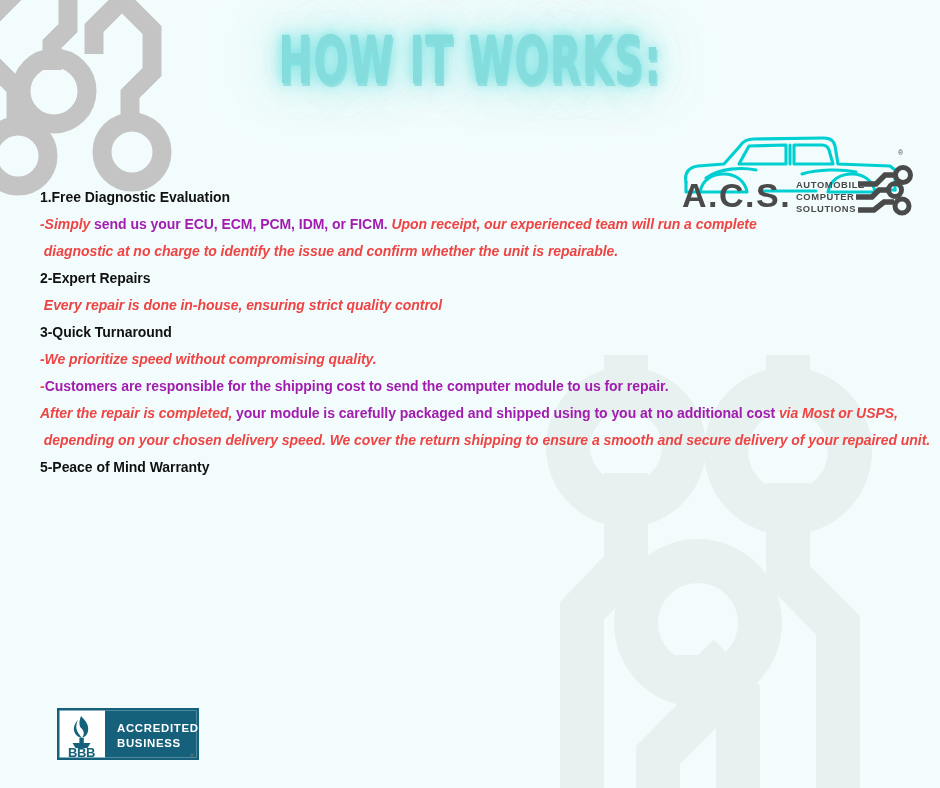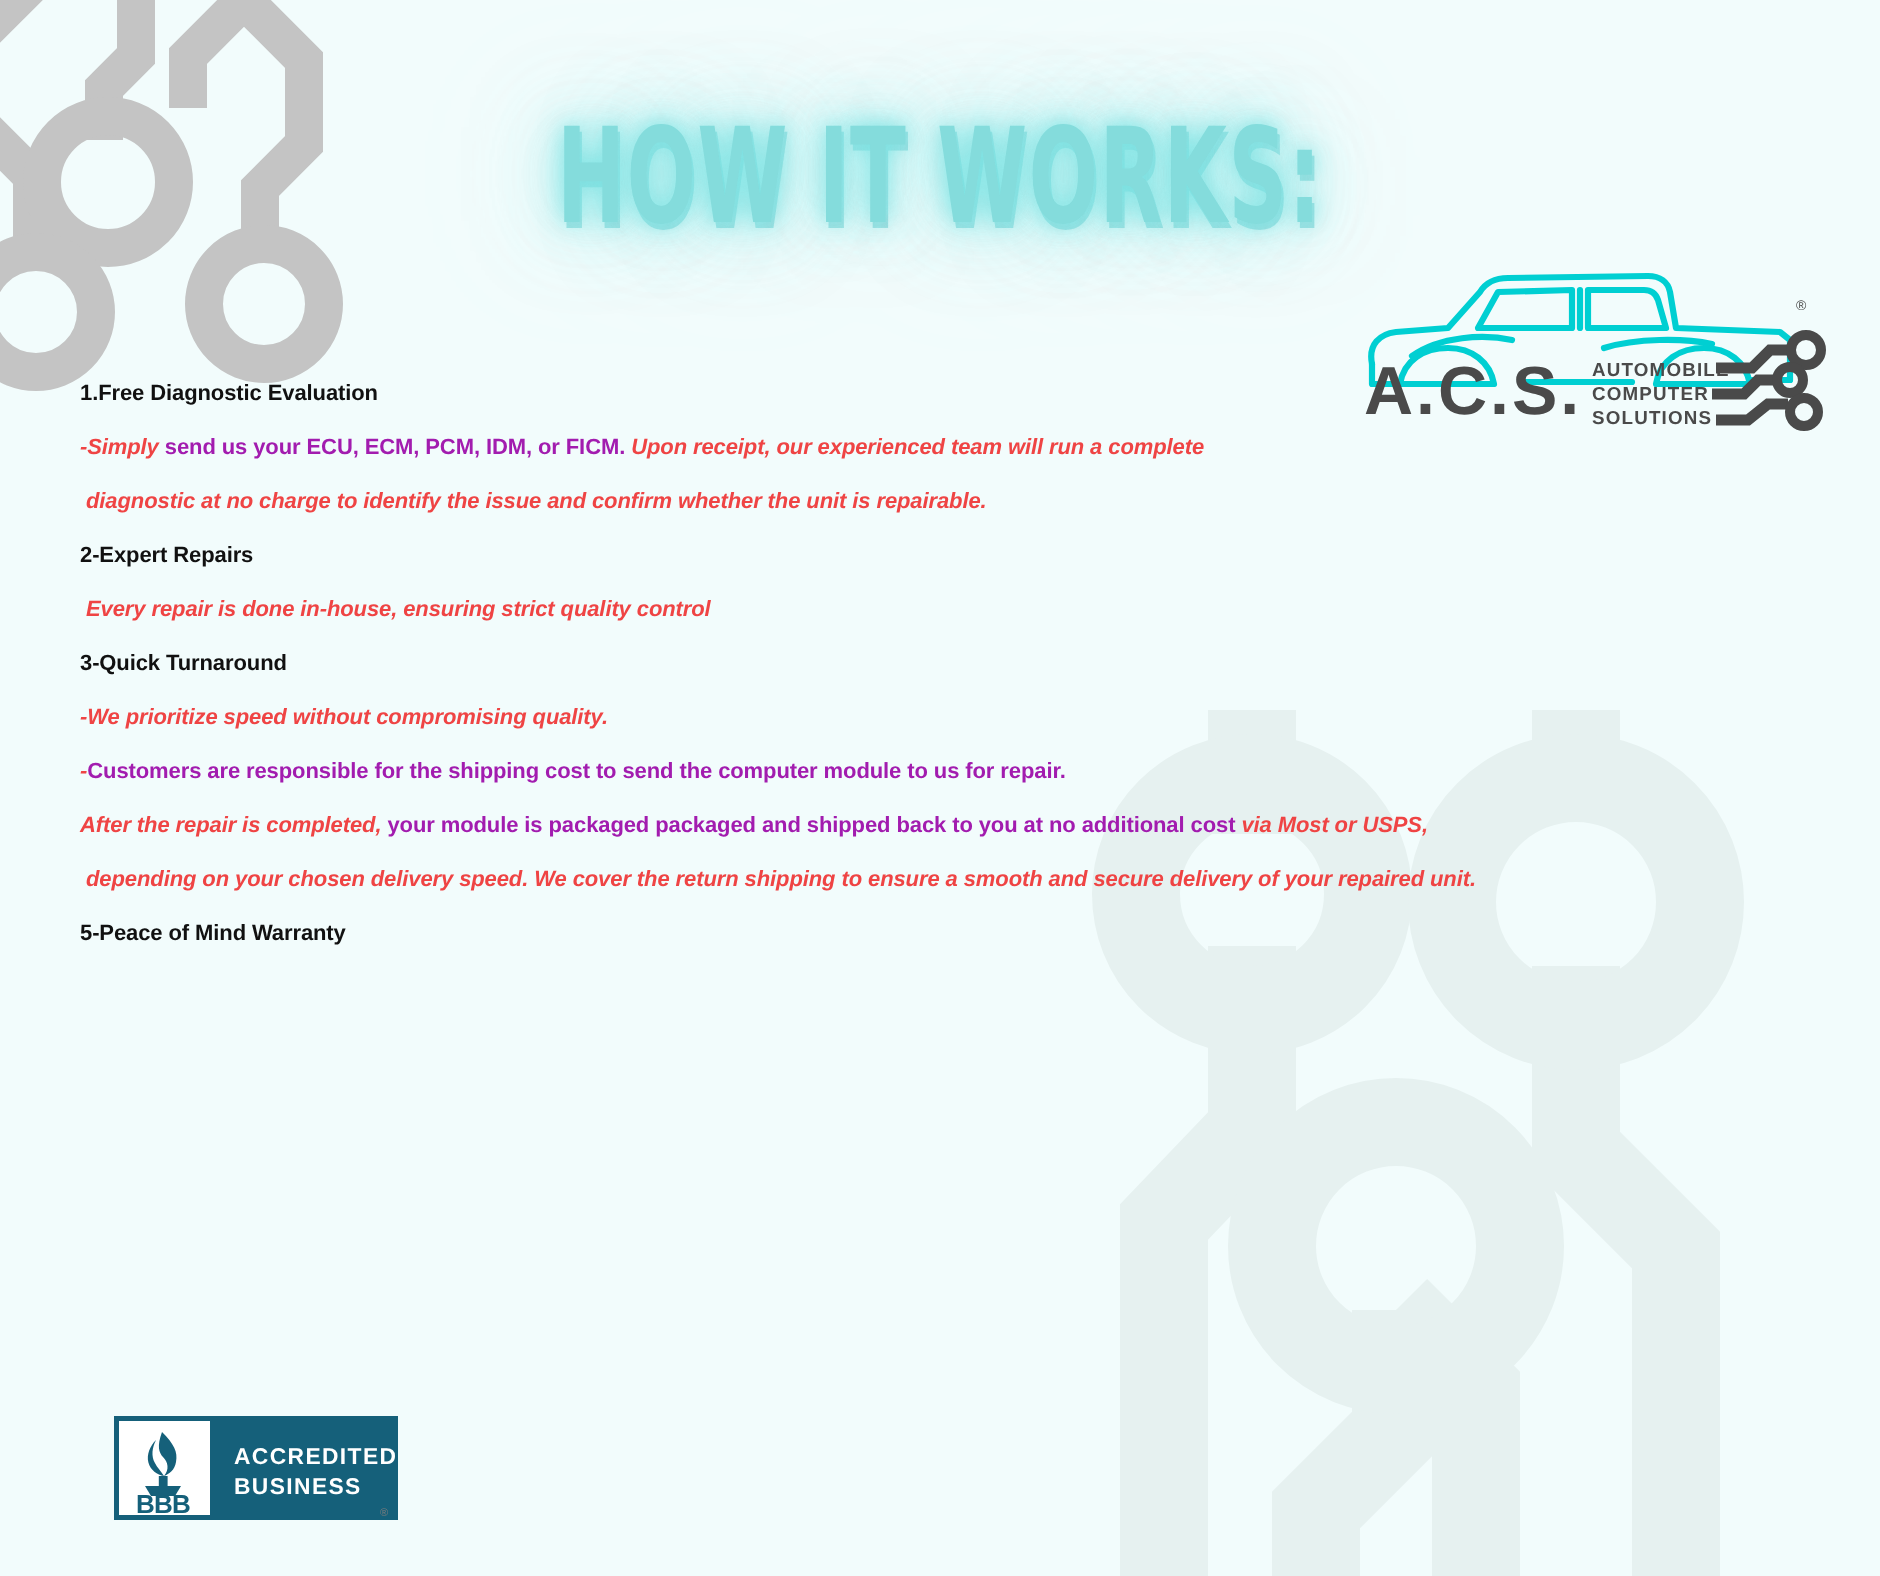--- a/index.html
+++ b/index.html
@@ -40,21 +40,21 @@
     top: 355px;
     width: 430px;
     height: 470px;
     opacity: 1;
   }
 
   
   #title-wrap {
     position: absolute;
     left: 0;
-    top: 56px;
+    top: 28px;
     width: 940px;
     text-align: center;
   }
   #page-title {
     display: inline-block;
     font-family: "DejaVu Sans", sans-serif;
     font-weight: bold;
     font-size: 66px;
     line-height: 66px;
     letter-spacing: 1px;
@@ -82,21 +82,21 @@
   
   #content {
     position: absolute;
     left: 40px;
     top: 184px;
     width: 880px;
   }
   .line {
     font-family: "Liberation Sans", sans-serif;
     font-weight: bold;
-    font-size: 11px;
+    font-size: 14px;
     line-height: 27px;
     color: #111111;
     white-space: pre;
     letter-spacing: -0.05px;
   }
   .hl {
     color: #a21caf;
   }
   .blk {
     color: #ef4444;
@@ -186,21 +186,21 @@
 
   <div id="content">
       <div class="line">1.Free Diagnostic Evaluation</div>
       <div class="line"><span class="blk">-Simply </span><span class="hl">send us your ECU, ECM, PCM, IDM, or FICM.</span><span class="blk"> Upon receipt, our experienced team will run a complete</span></div>
       <div class="line"><span class="blk"> diagnostic at no charge to identify the issue and confirm whether the unit is repairable.</span></div>
       <div class="line">2-Expert Repairs</div>
       <div class="line"><span class="blk"> Every repair is done in-house, ensuring strict quality control</span></div>
       <div class="line">3-Quick Turnaround</div>
       <div class="line"><span class="blk">-We prioritize speed without compromising quality.</span></div>
       <div class="line"><span class="blk">-</span><span class="hl">Customers are responsible for the shipping cost to send the computer module to us for repair.</span></div>
-      <div class="line"><span class="blk">After the repair is completed, </span><span class="hl">your module is packaged packaged and shipped back to you at no additional cost</span><span class="blk"> via Most or USPS,</span></div>
+      <div class="line"><span class="blk">After the repair is completed, </span><span class="hl">your module is carefully packaged and shipped using to you at no additional cost</span><span class="blk"> via Most or USPS,</span></div>
       <div class="line"><span class="blk"> depending on your chosen delivery speed. We cover the return shipping to ensure a smooth and secure delivery of your repaired unit.</span></div>
       <div class="line">5-Peace of Mind Warranty</div>
     </div>
 
   <svg id="bbb-badge" viewBox="0 0 142 52" xmlns="http://www.w3.org/2000/svg">
     <rect x="0" y="0" width="142" height="52" fill="#15607a"></rect>
     <rect x="2.5" y="2.5" width="137" height="47" fill="#ffffff"></rect>
     <rect x="48" y="2.5" width="91.5" height="47" fill="#15607a"></rect>
 
     <path d="M24 8 C30 14 32 18 31 23 C30.4 27 27.6 29 25 30 C27.8 26.6 27 23 24.6 20.6 C22.4 18.4 21.4 15 24 8 Z" fill="#15607a"></path>

